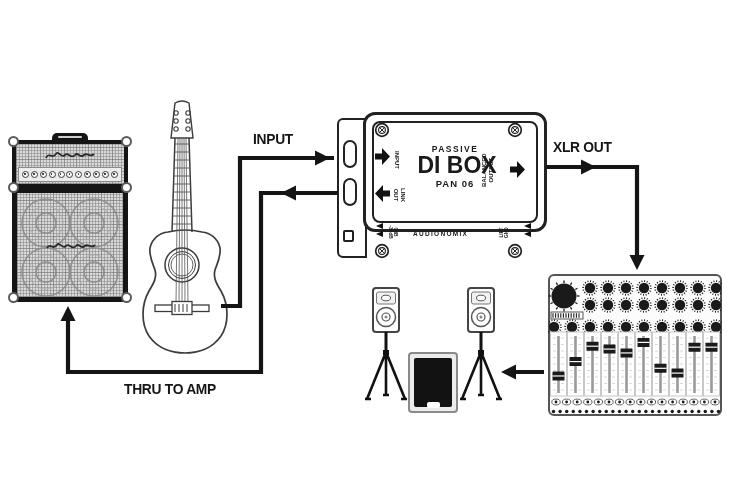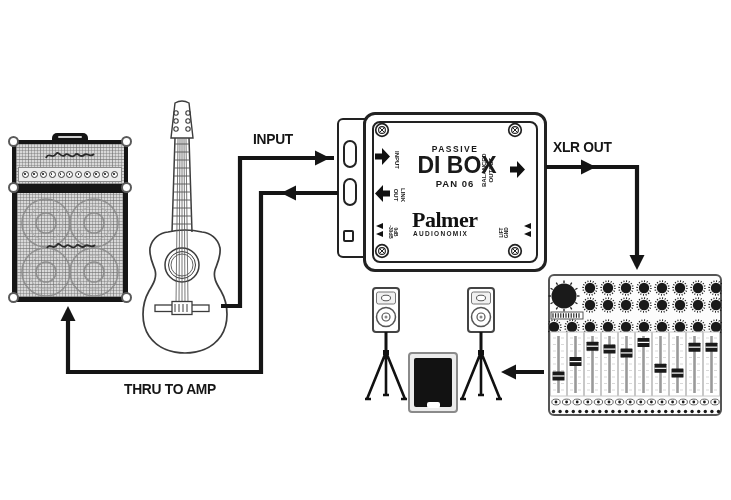--- a/index.html
+++ b/index.html
@@ -29,21 +29,21 @@
   .amp-knob{width:7px;height:7px;border:1.5px solid #3a3a3a;border-radius:50%;background:#fafafa;box-sizing:border-box;position:relative;}
   .amp-knob i{position:absolute;left:1.2px;top:1.2px;width:1.6px;height:1.6px;background:#222;border-radius:50%;}
   .corner{position:absolute;width:11px;height:11px;border-radius:50%;background:#fff;border:2px solid #5a5a5a;box-sizing:border-box;z-index:3;}
 
   
   .dibox{position:absolute;left:337px;top:112px;width:216px;height:152px;}
   .di-flange{position:absolute;left:0;top:6px;width:30px;height:140px;background:#fff;border:2.5px solid #222;
              border-radius:6px 0 0 6px;box-sizing:border-box;}
   .di-jack{position:absolute;left:4px;width:14px;height:28px;background:#fff;border:2px solid #222;border-radius:7px;box-sizing:border-box;}
   .di-sq{position:absolute;left:4px;top:110px;width:11px;height:12px;border:2px solid #222;border-radius:2px;box-sizing:border-box;}
-  .di-main{position:absolute;left:26px;top:0;width:184px;height:160px;background:#fff;border:3px solid #222;
+  .di-main{position:absolute;left:26px;top:0;width:184px;height:120px;background:#fff;border:3px solid #222;
            border-radius:12px;box-sizing:border-box;}
   .di-face{position:absolute;left:6px;top:6px;right:6px;bottom:6px;border:2px solid #222;border-radius:8px;}
   .di-stub{position:absolute;left:207px;top:46px;width:11px;height:26px;background:#fff;border:2.5px solid #222;
            border-radius:0 5px 5px 0;box-sizing:border-box;z-index:-1;}
   .di-center{position:absolute;left:30px;right:30px;top:0;text-align:center;}
   .t-passive{position:absolute;left:0;right:0;top:29px;font-size:8.5px;font-weight:bold;letter-spacing:1.5px;}
   .t-dibox{position:absolute;left:4px;right:0;top:37px;font-size:23px;font-weight:bold;letter-spacing:0;}
   .t-pan{position:absolute;left:0;right:0;top:63px;font-size:9.5px;font-weight:bold;letter-spacing:1px;}
   .t-palmer{position:absolute;left:46px;top:92px;font-family:"Liberation Serif",serif;font-weight:bold;
             font-size:22px;letter-spacing:-0.5px;color:#111;}
@@ -248,21 +248,20 @@
           <polygon points="8,8 8,14 1,11" fill="#111"></polygon>
         </svg>
       <div class="vtext f5" style="left:144px;top:118px;width:22px;">LIFT
 GND</div>
 
       <div class="di-center">
         <div class="t-passive">PASSIVE</div>
         <div class="t-dibox">DI BOX</div>
         <div class="t-pan">PAN 06</div>
       </div>
-      <div class="t-palmer">Palmer</div>
       <div class="t-audio">AUDIONOMIX</div>
     </div>
   </div>
 
   <div class="mixer">
     <svg id="mixer-svg" width="174" height="142" viewBox="0 0 174 142">
         <rect x="1" y="1" width="172" height="140" rx="5" fill="#fcfcfc" stroke="#555" stroke-width="2"></rect>
         <circle cx="16" cy="22" r="12.5" fill="#1a1a1a"></circle>
         <line x1="29" y1="22" x2="31.5" y2="22" stroke="#1a1a1a" stroke-width="1.3"></line>
         <line x1="27.258330249197705" y1="28.5" x2="29.4233937586588" y2="29.75" stroke="#1a1a1a" stroke-width="1.3"></line>

